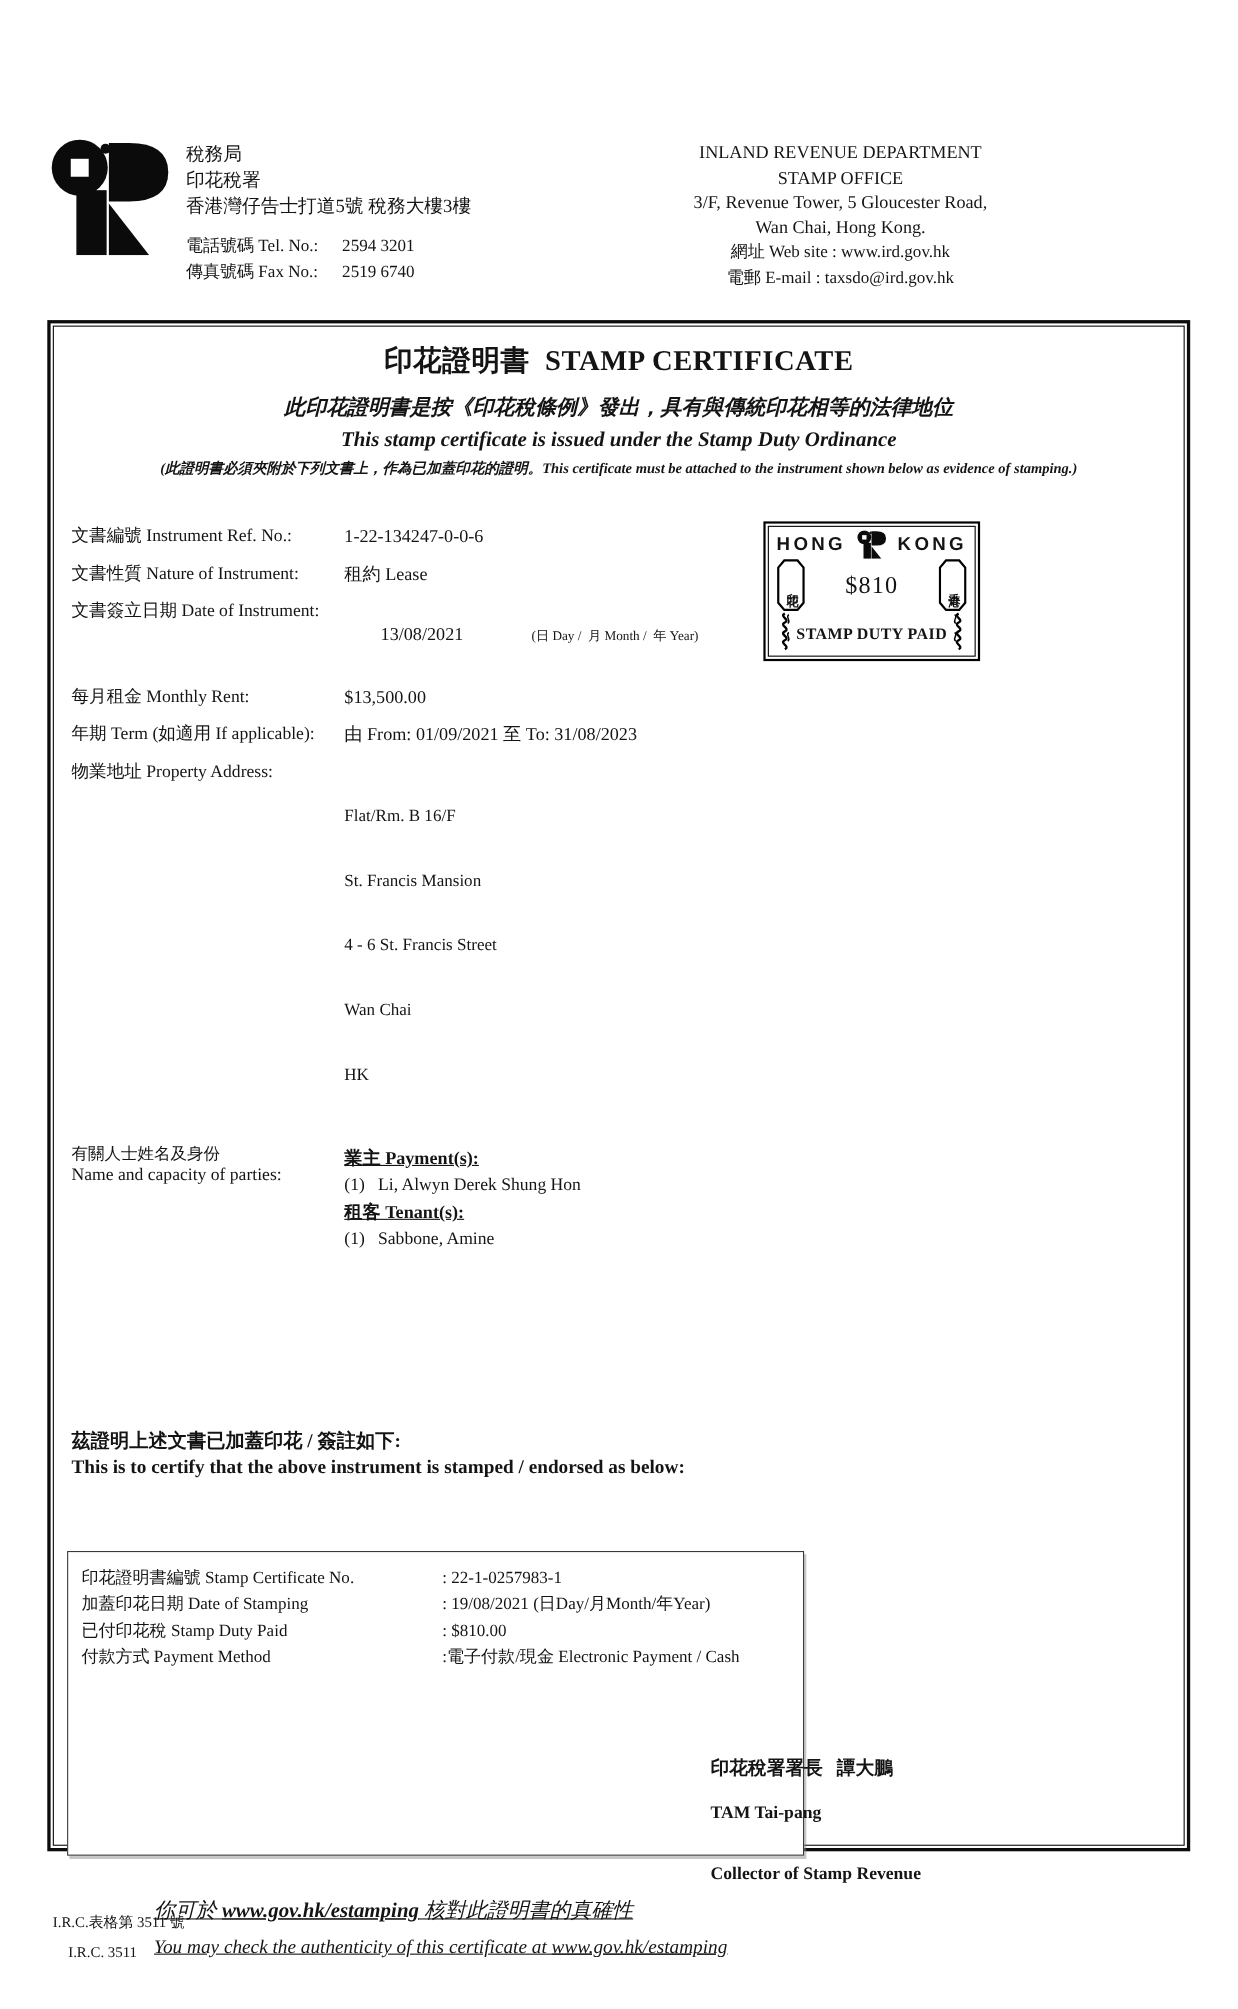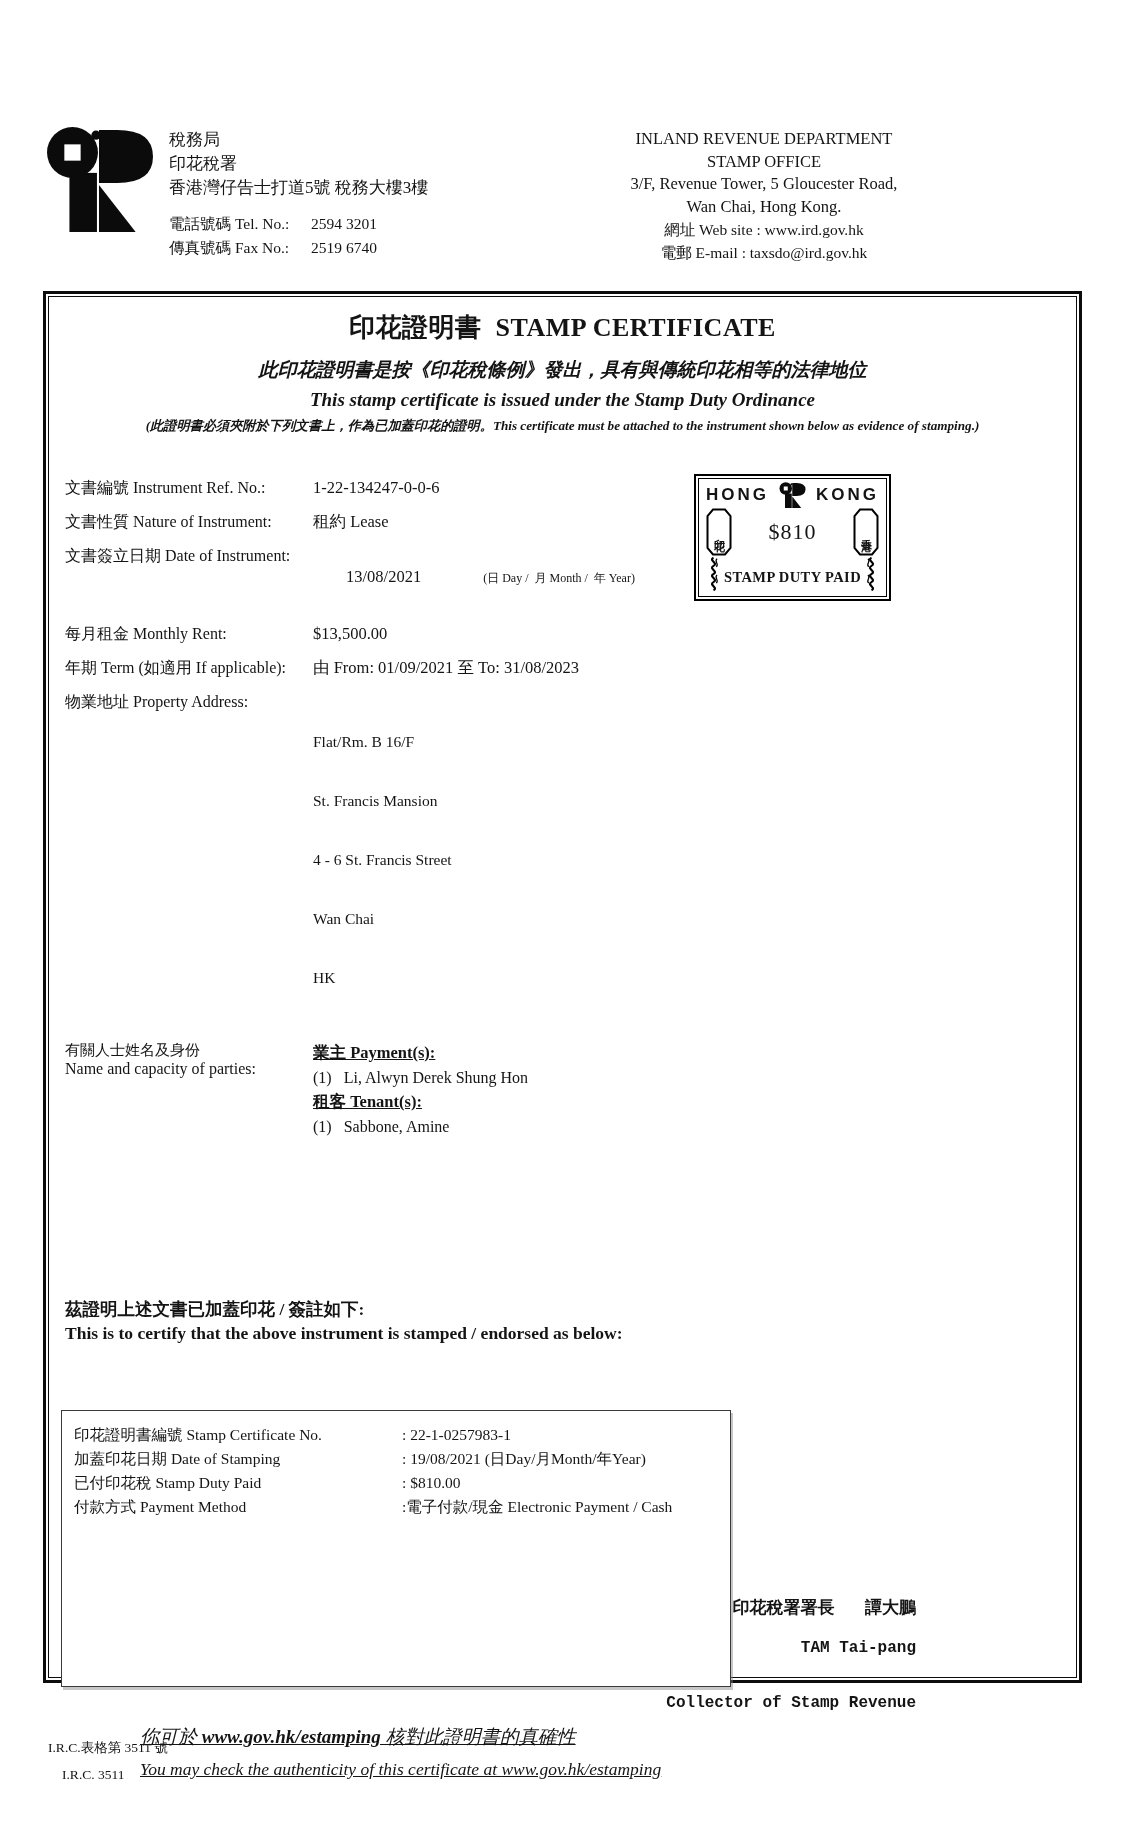--- a/index.html
+++ b/index.html
@@ -64,21 +64,21 @@
   .certify .ccn { font-size:17.5px; font-weight:700; line-height:24px; }
   .certify .cen { font-size:17.5px; font-weight:700; line-height:24px; }
   .endorse { position:absolute; left:15px; top:1116px; width:670px; height:277px;
              border:1.5px solid #3a3a3a; box-shadow:2px 3px 0 rgba(130,130,130,.45);
              padding:13px 12px; background:#fff; }
   .erow { display:flex; font-size:15.5px; line-height:21px; margin-bottom:3px; }
   .elabel { flex:0 0 328px; }
   .evalue { flex:1; white-space:pre-wrap; }
 
   
-  .signature { position:absolute; left:600px; top:1302px; width:270px; text-align:right;font-family:Liberation Mono, monospace; }
+  .signature { position:absolute; left:600px; top:1302px; width:270px; text-align:left; }
   .sig-cn { font-size:17px; font-weight:700; white-space:pre-wrap; }
   .sig-name { margin-top:20px; font-size:16px; font-weight:700; line-height:19px; }
   .sig-title { font-size:16px; font-weight:700; line-height:19px;margin-top:36px; }
 
   
   .form-no { left:48px; top:1740px; font-size:13.5px; line-height:15px; }
   .form-no .l2 { margin-top:12px; padding-left:14px; }
   .check { left:140px; top:1724px; width:900px; text-align:left; font-style:italic;text-decoration:underline; }
   .check .ln1 { font-size:19px; }
   .check .ln2 { margin-top:9px; font-size:17.5px; }

